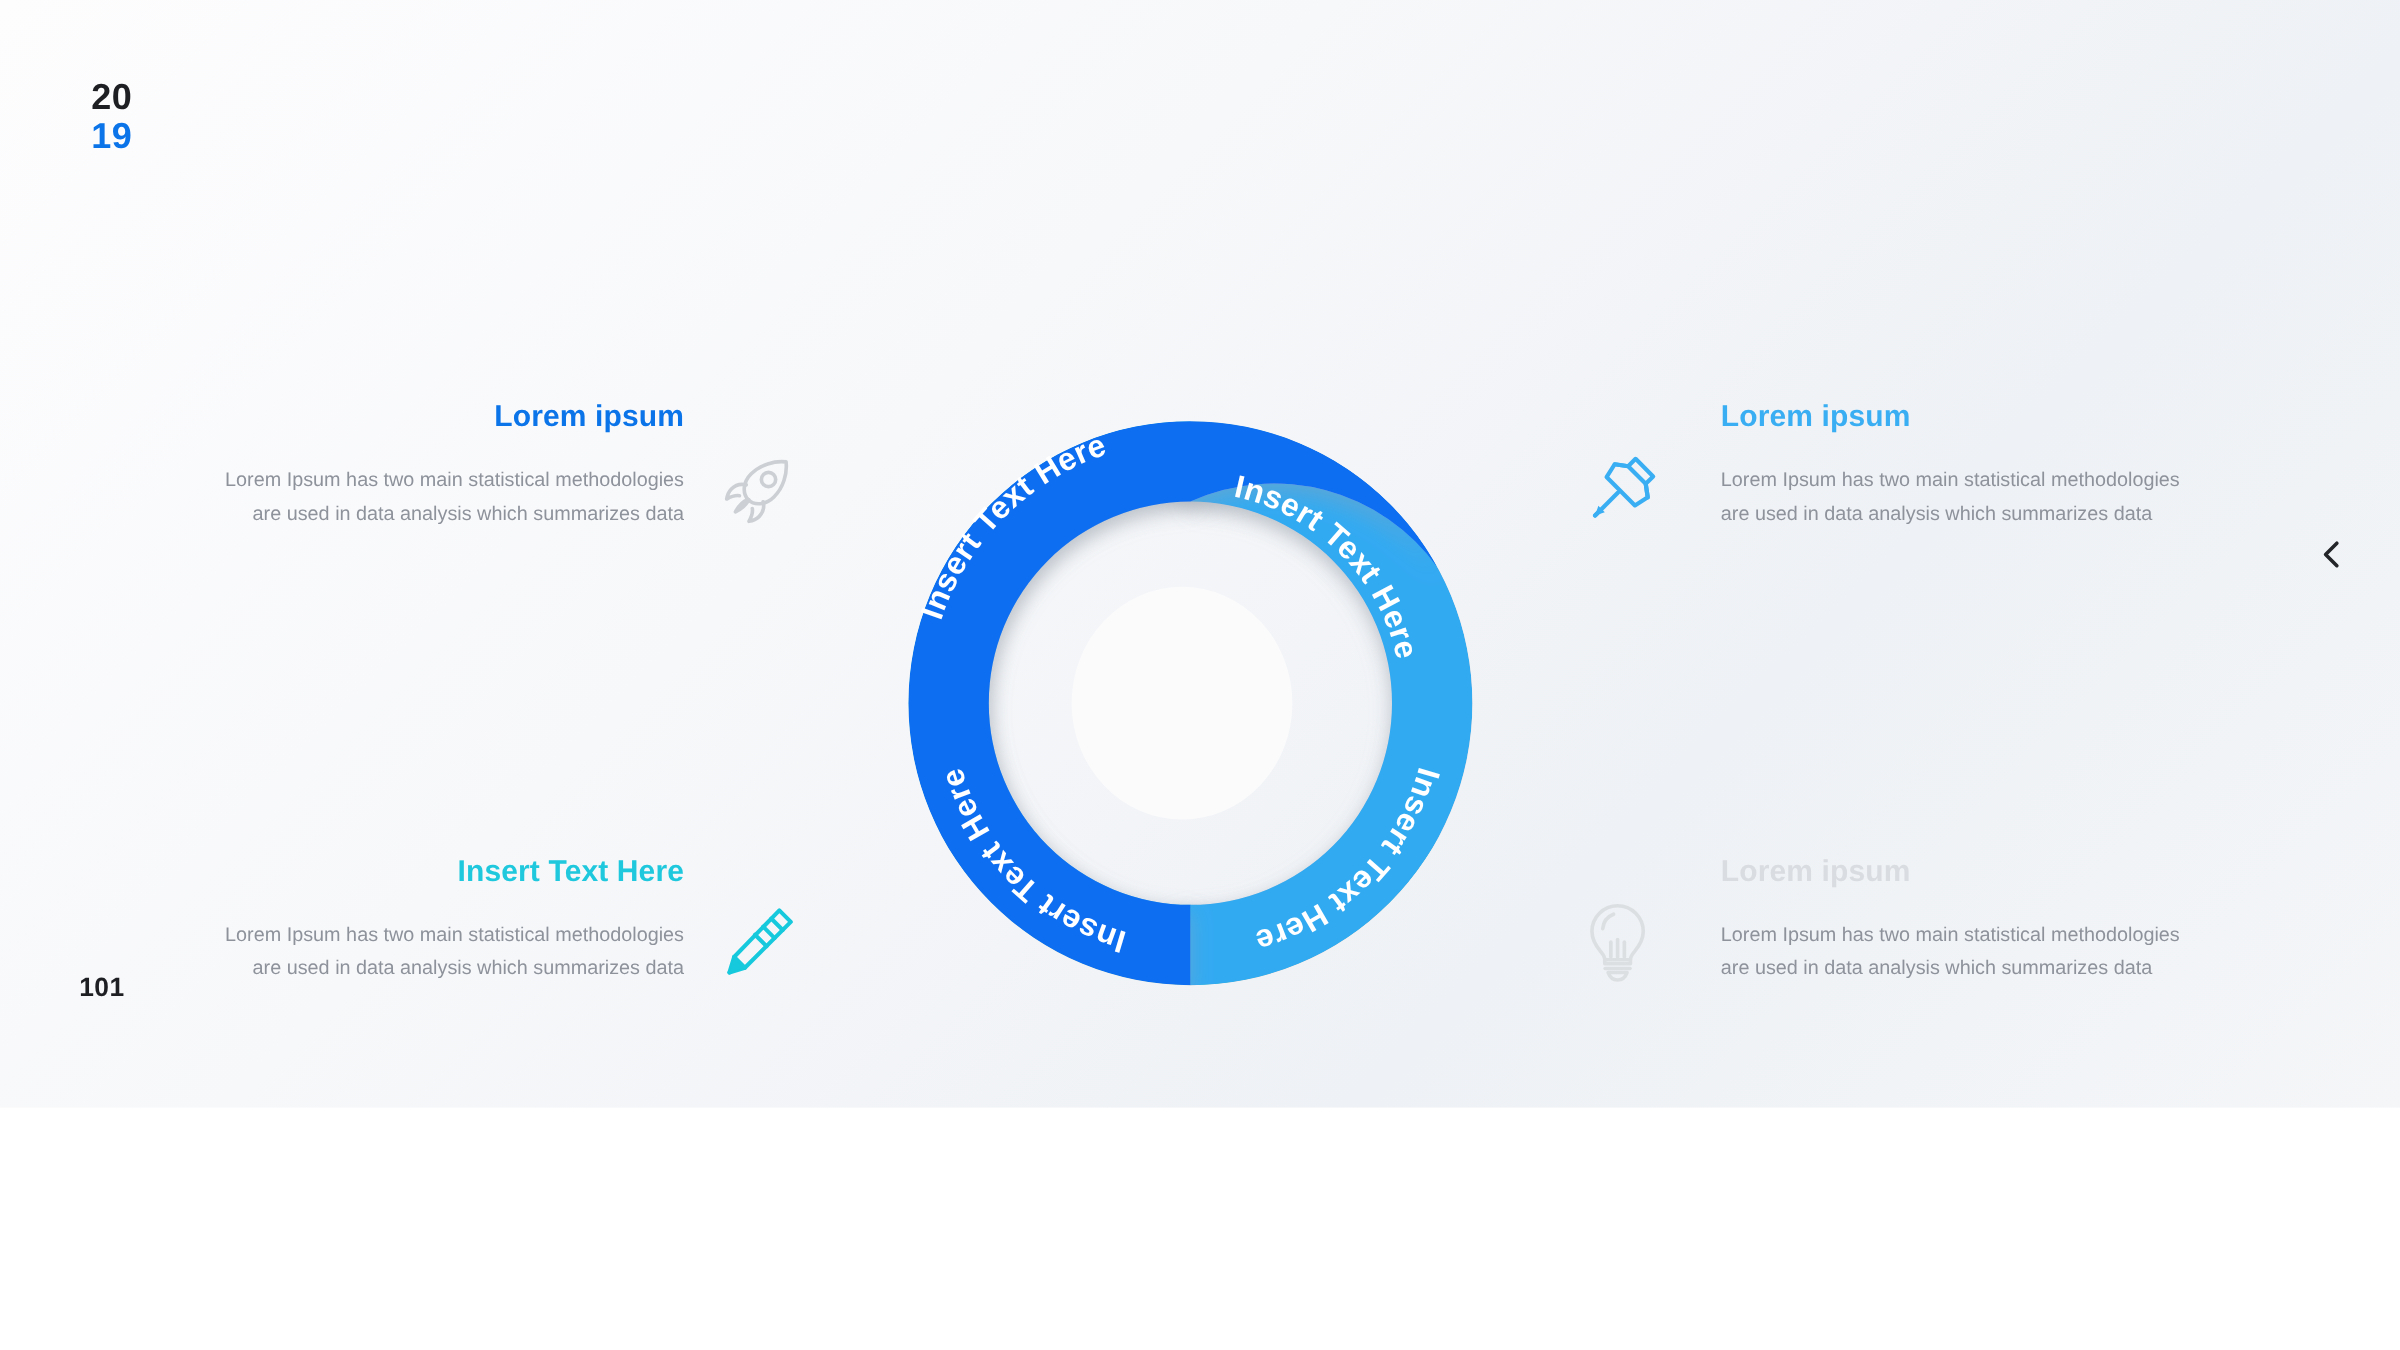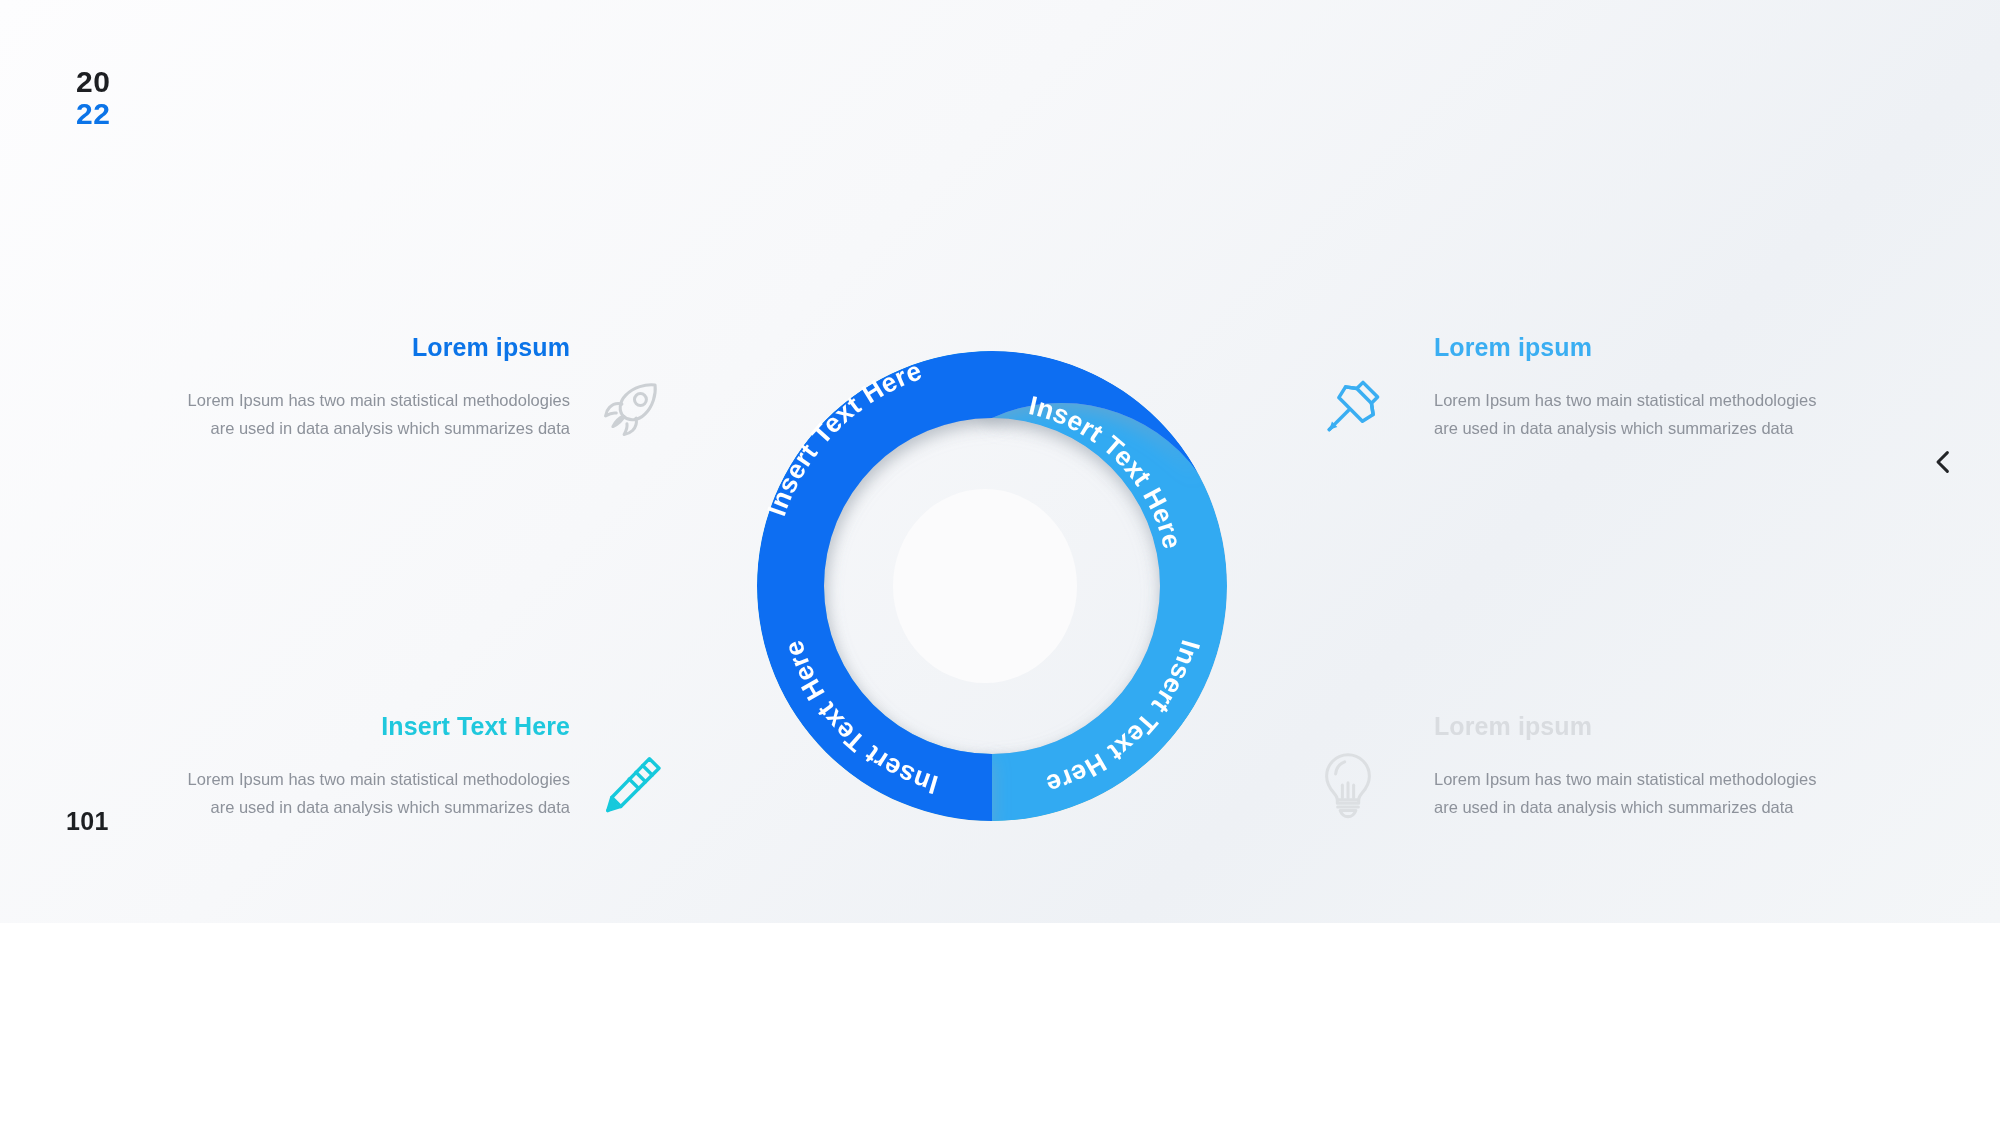--- a/index.html
+++ b/index.html
@@ -24,21 +24,21 @@
     letter-spacing: 0.5px;
   }
   .year .y-top { color: #1d1f22; display: block; }
   .year .y-bot { color: #0b74e8; display: block; }
 
   
   .page-num {
     position: absolute;
     left: 66px; bottom: 87px;
     font-weight: bold;
-    font-size: 25px;
+    font-size: 22px;
     color: #1d1f22;
     letter-spacing: 0.4px;
   }
 
   
   .nav-prev {
     position: absolute;
     right: 35px; top: 50%;
     transform: translateY(-50%);
     width: 44px; height: 44px;
@@ -94,21 +94,21 @@
     letter-spacing: 0.4px;
   }
 </style>
 </head>
 <body>
 
 <div class="slide">
 
   <div class="year">
     <span class="y-top">20</span>
-    <span class="y-bot">22</span>
+    <span class="y-bot">19</span>
   </div>
 
   <div class="page-num">101</div>
 
   <div class="nav-prev">
     <svg viewBox="0 0 24 24" width="30" height="30">
       <path d="M15.5 4.5 L8 12 L15.5 19.5" fill="none" stroke="#232528" stroke-width="2.4" stroke-linecap="round" stroke-linejoin="round"></path>
     </svg>
   </div>
 

